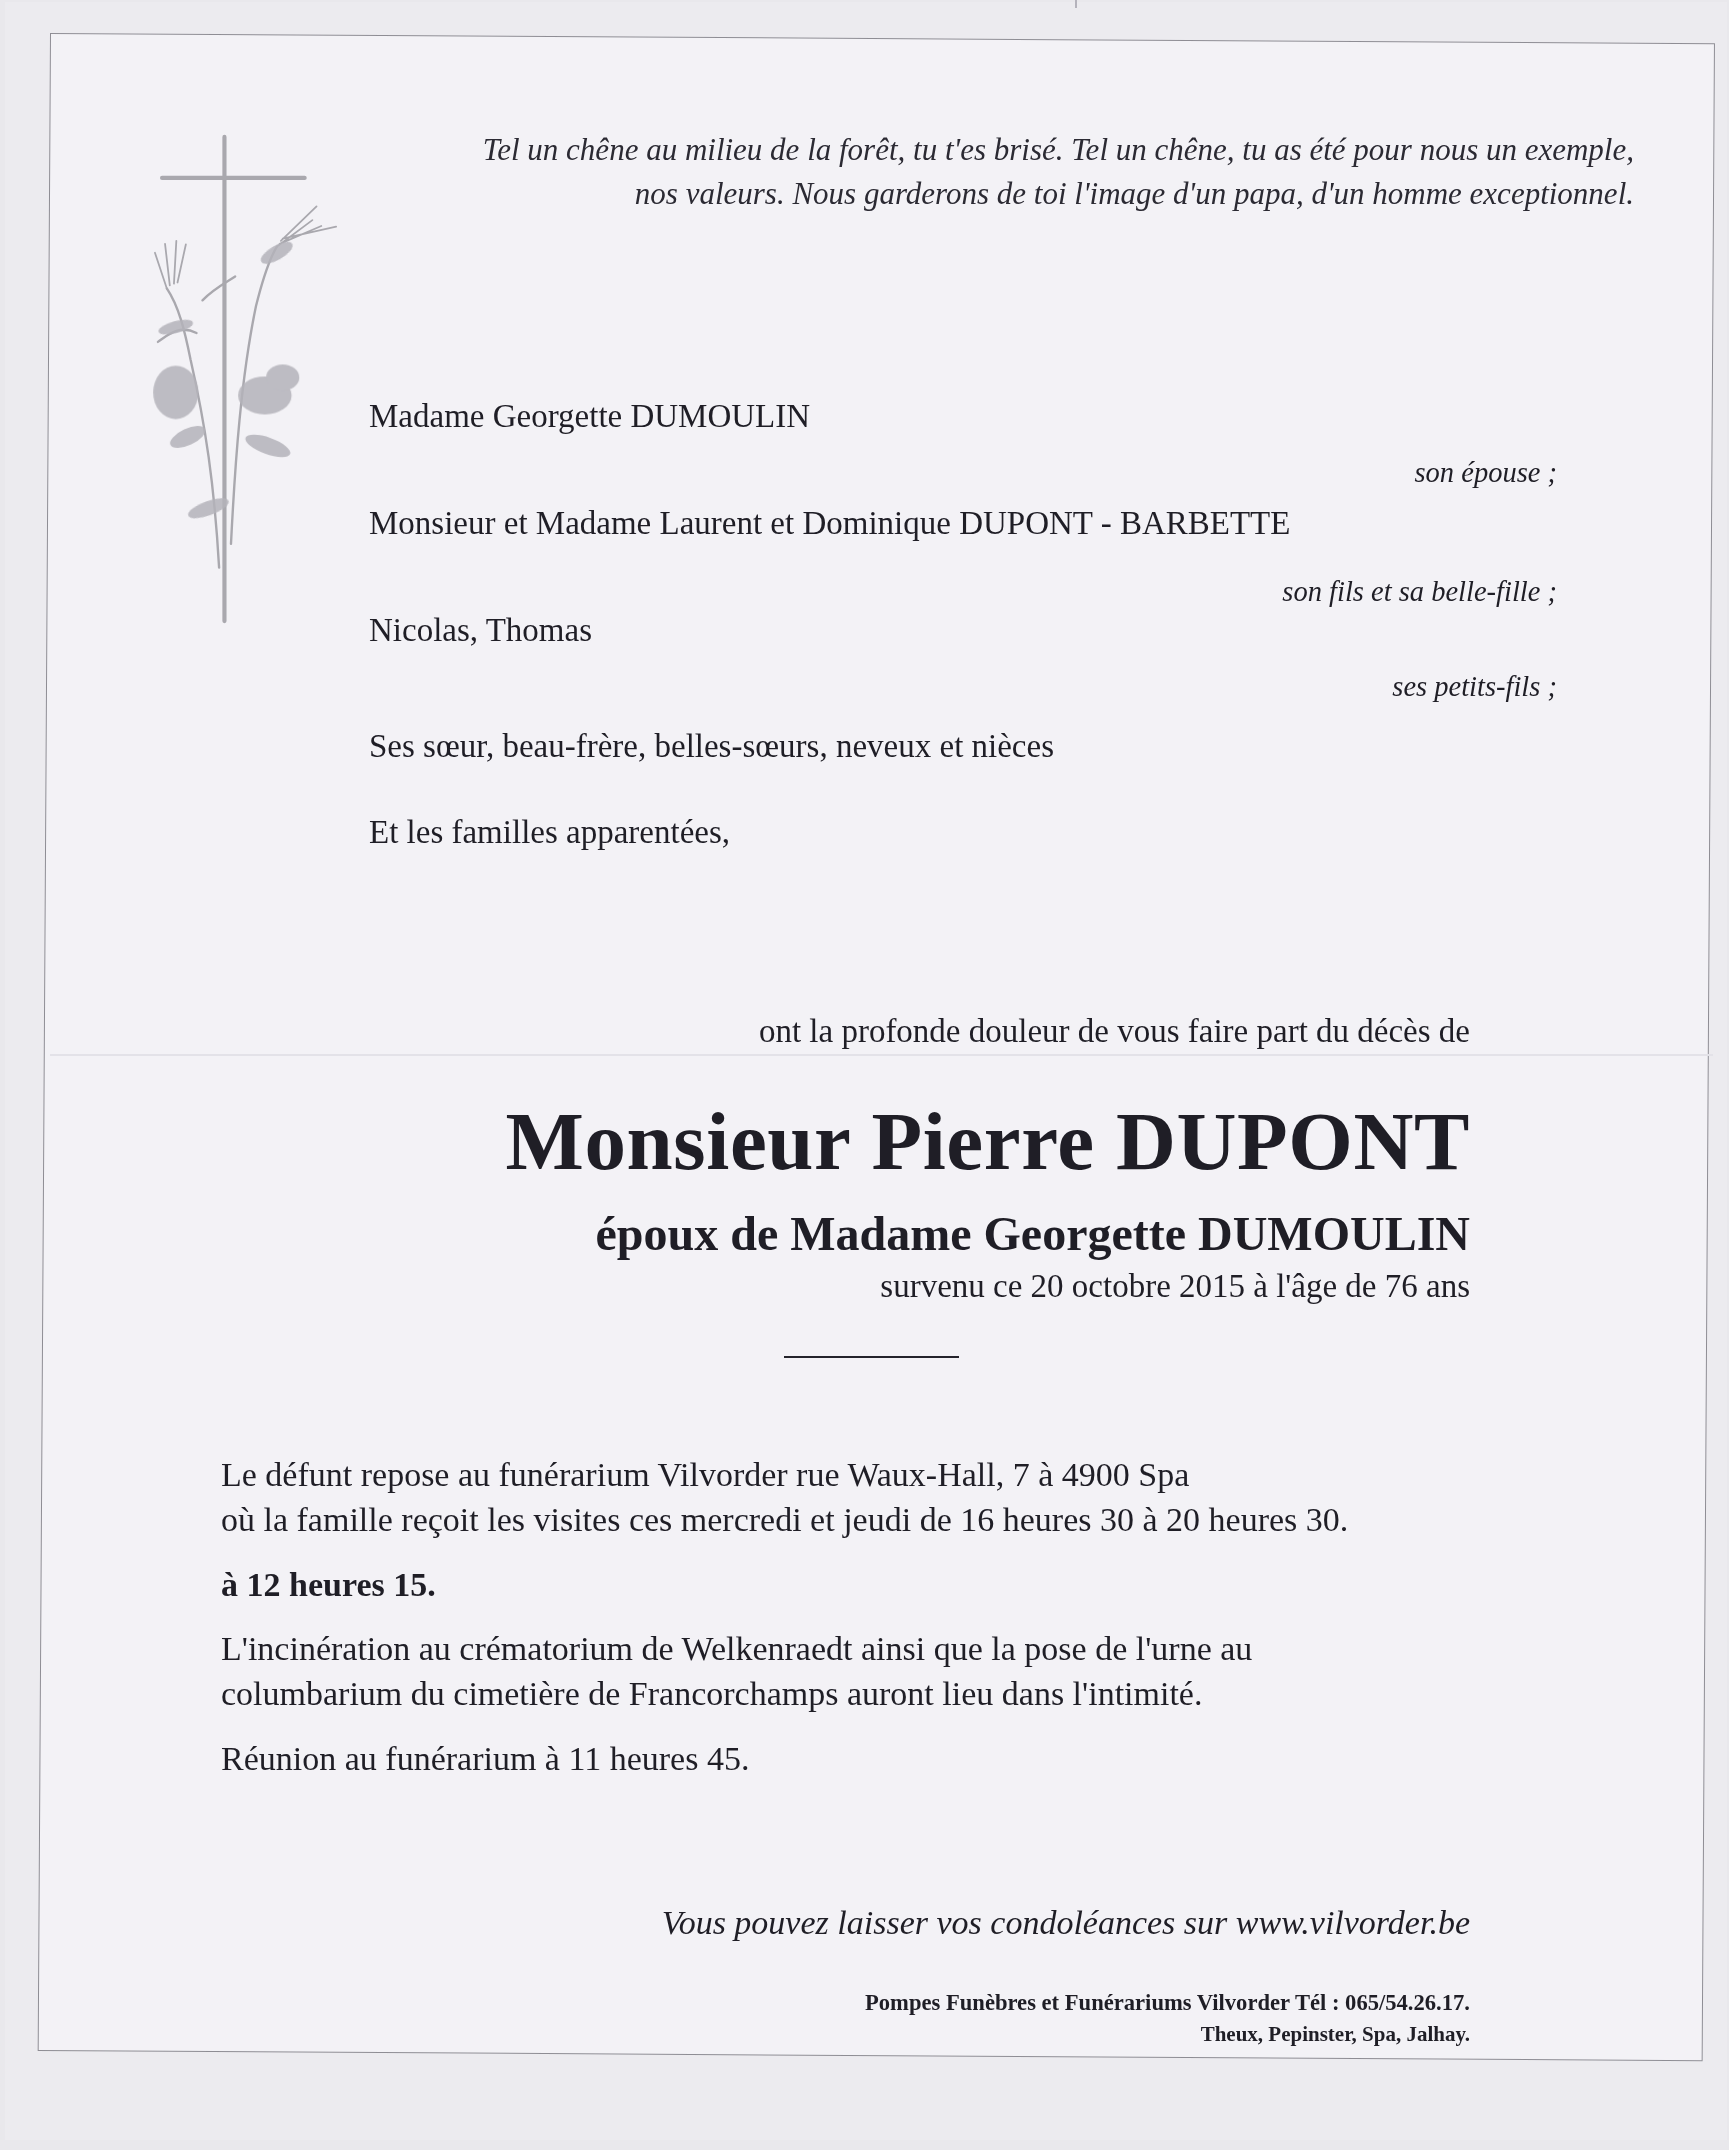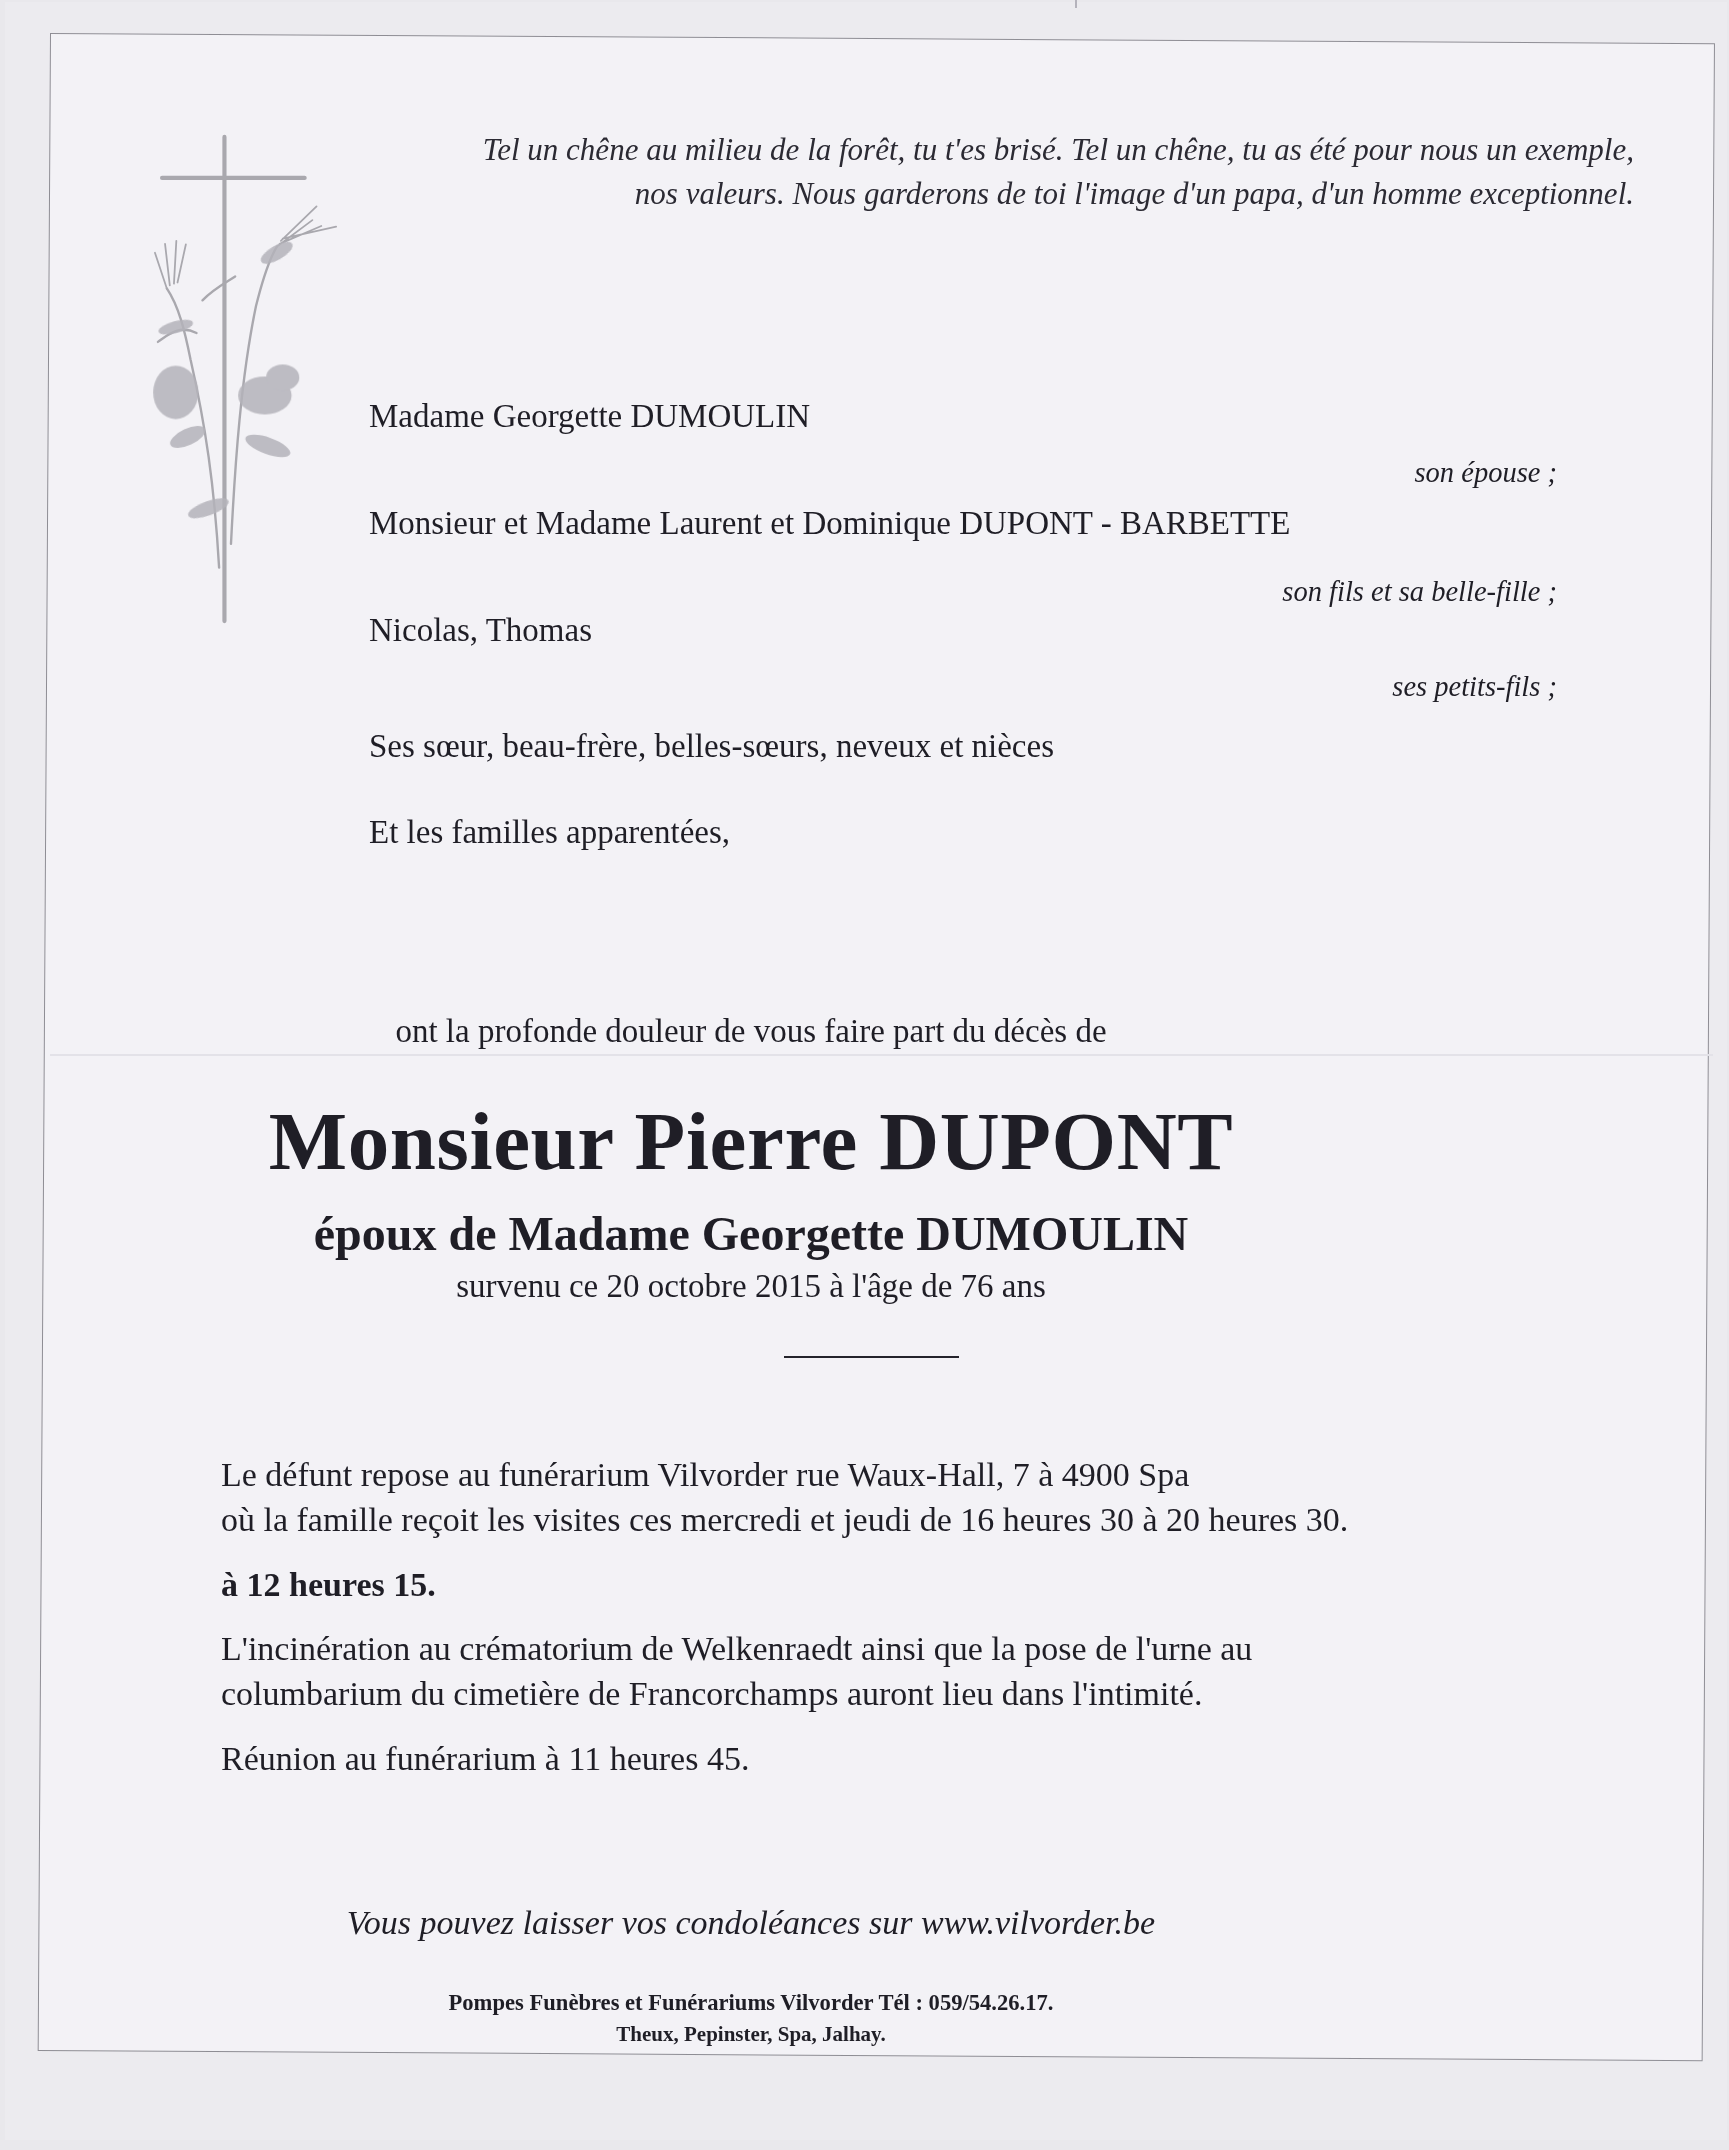--- a/index.html
+++ b/index.html
@@ -23,21 +23,21 @@
     .fold { position:absolute; left:50px; top:1054px; width:1663px; height:2.4px; background:#e3e2e8; }
     .poem {
       position: absolute; left: 428px; top: 128px; width: 1206px;
       text-align: right; font-style: italic; font-size: 31px; line-height: 44px;
       color: #2b2a33;
     }
     .cross { position: absolute; left: 143px; top: 128px; width: 214px; height: 505px; }
     .family { position: absolute; left: 369px; top: 398px; width: 1188px; font-size: 33px; }
     .fam-line { position: absolute; left: 0; white-space: nowrap; }
     .fam-rel { position: absolute; right: 0; font-style: italic; font-size: 28.5px; white-space: nowrap; }
-    .center { position: absolute; left: 16px; width: 1470px; text-align: center; }
+    .center { position: absolute; left: 0; width: 1470px; text-align: right; }
     .announce { top: 1013px; font-size: 33px; }
     .deceased { top: 1093px; font-size: 83px; font-weight: bold; letter-spacing: 0.6px; }
     .spouse { top: 1206px; font-size: 48px; font-weight: bold; }
     .date-line { top: 1268px; font-size: 33px; }
     .sep { position: absolute; left: 784px; top: 1356px; width: 175px; height: 2.4px; background: #24232b; }
     .details { position: absolute; left: 221px; top: 1452px; width: 1366px; font-size: 34px; line-height: 45px; }
     .para { margin: 0 0 19.6px 0; }
     .para b { font-weight: bold; }
     .condol { top: 1904px; font-style: italic; font-size: 34px; }
     .footer1 { top: 1990px; font-size: 22.6px; font-weight: bold; }
@@ -105,17 +105,17 @@
     <div><b>à 12 heures 15.</b></div>
   </div>
   <div class="para">
     <div>L'incinération au crématorium de Welkenraedt ainsi que la pose de l'urne au</div>
     <div>columbarium du cimetière de Francorchamps auront lieu dans l'intimité.</div>
   </div>
   <div class="para">Réunion au funérarium à 11 heures 45.</div>
 </div>
 
 <div class="center condol">Vous pouvez laisser vos condoléances sur www.vilvorder.be</div>
-<div class="center footer1">Pompes Funèbres et Funérariums Vilvorder Tél : 059/54.26.17.</div>
+<div class="center footer1">Pompes Funèbres et Funérariums Vilvorder Tél : 065/54.26.17.</div>
 <div class="center footer2">Theux, Pepinster, Spa, Jalhay.</div>
 
 <div class="spot" style="left:1075px;top:0px;"></div>
 
 
 </body></html>

